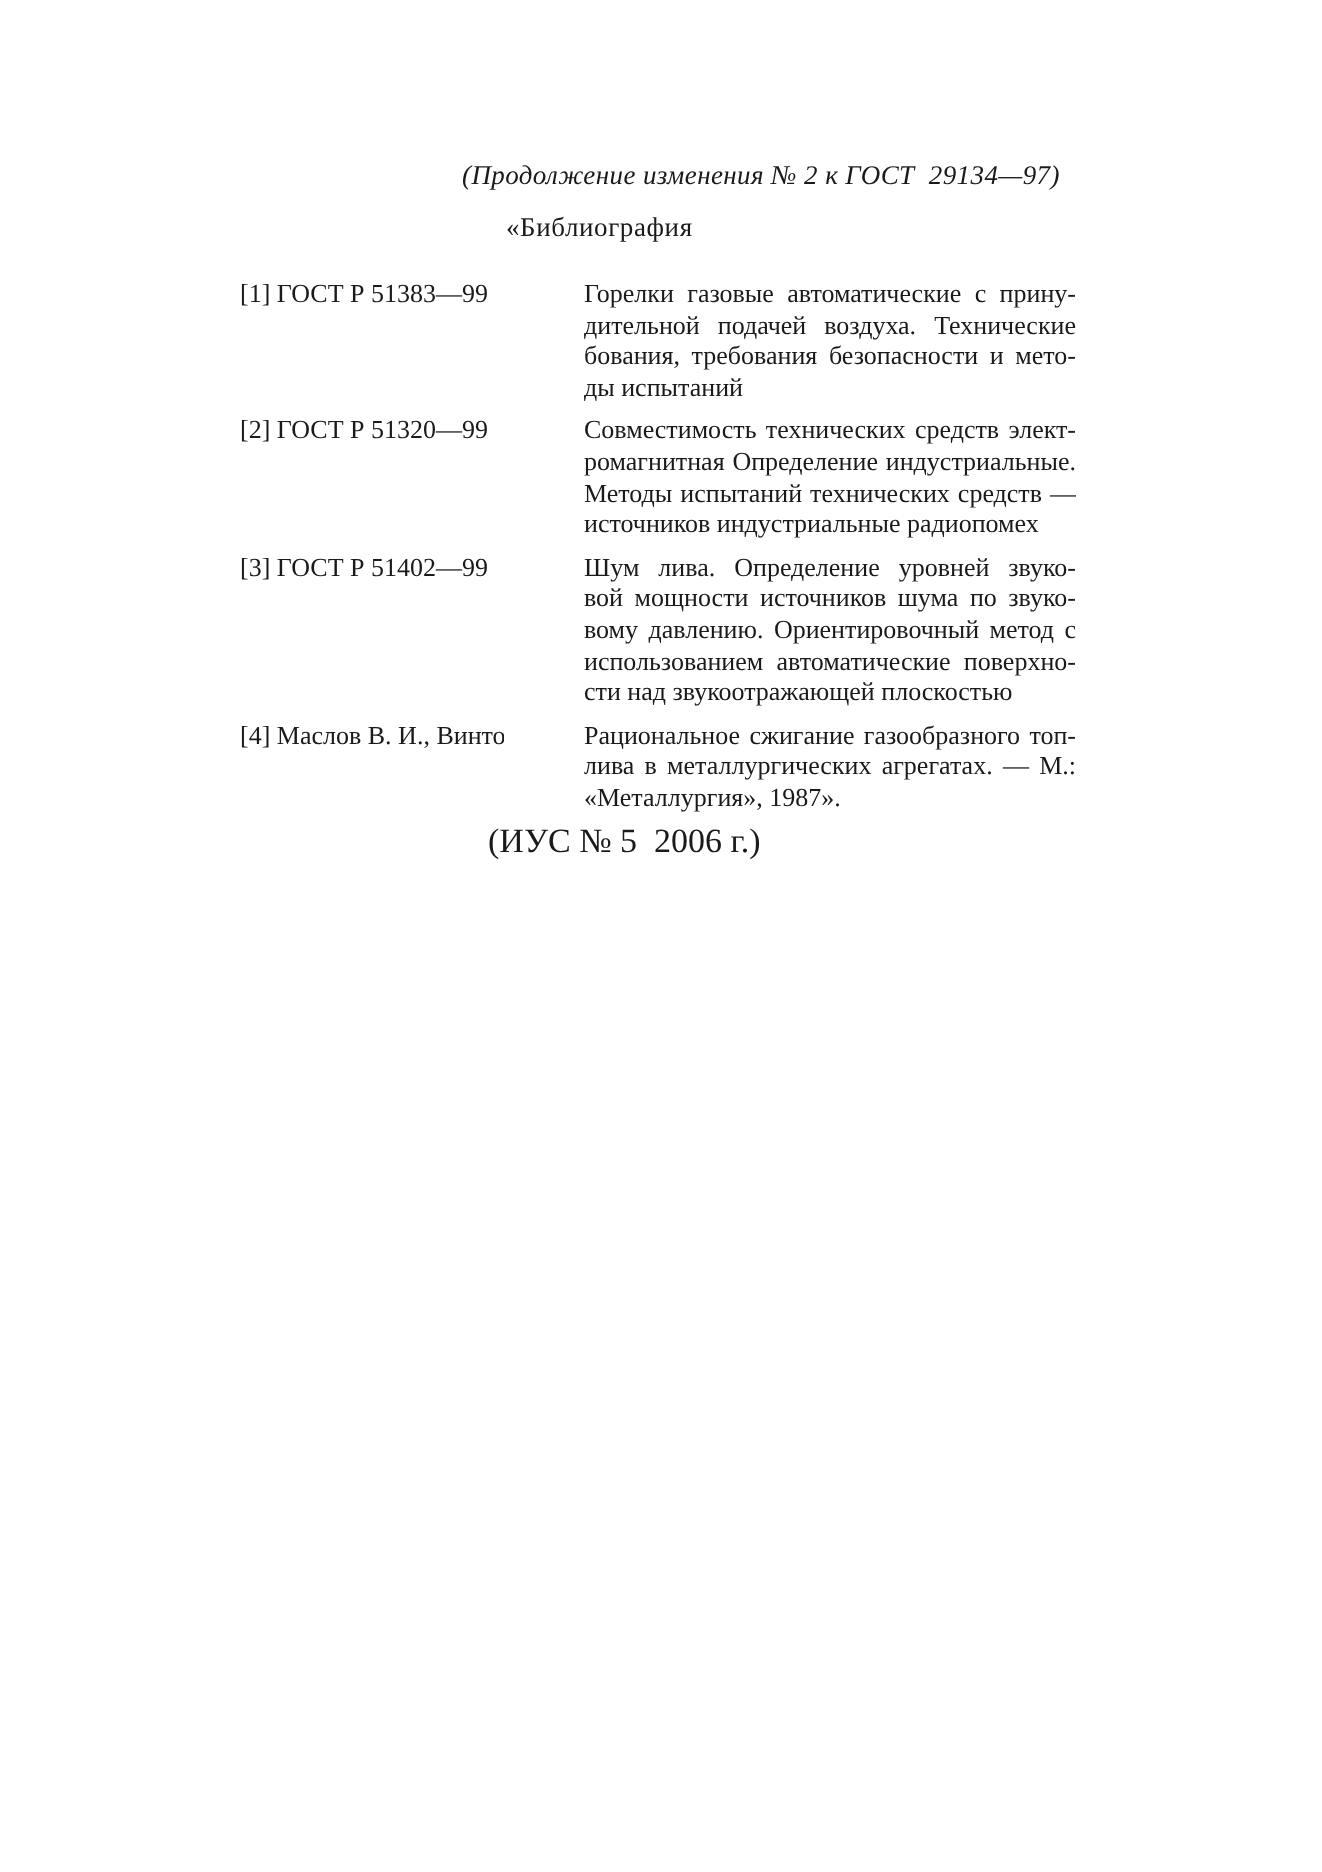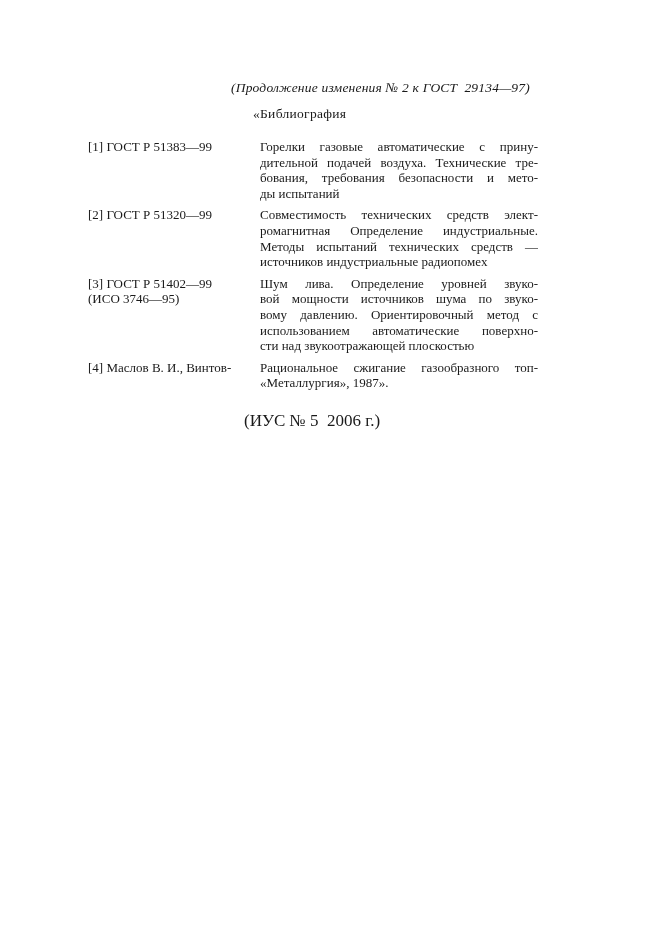--- a/index.html
+++ b/index.html
@@ -55,20 +55,21 @@
   .entry-desc {
     flex: none;
     width: 278px;
     font-size: 13px;
   }
   .line {
     height: 15.6px;
     line-height: 15.6px;
     overflow: hidden;
     white-space: nowrap;
+    margin-left: 32px;
   }
   .entry-desc .line {
     white-space: normal;
     text-align: justify;
     text-align-last: justify;
   }
   .entry-desc .line:last-child {
     text-align-last: left;
   }
   .footer-note {
@@ -109,36 +110,36 @@
           <div class="line">Совместимость технических средств элект-</div>
           <div class="line">ромагнитная  Определение индустриальные.</div>
           <div class="line">Методы испытаний технических средств —</div>
           <div class="line">источников индустриальные радиопомех</div>
         </div>
   </div>
 
   <div class="entry">
     <div class="entry-label">
           <div class="line">[3] ГОСТ Р 51402—99</div>
-          <div class="line">(ИСО 3746—95)</div>
         </div>
     <div class="entry-desc">
           <div class="line">Шум лива. Определение уровней звуко-</div>
           <div class="line">вой мощности источников шума по звуко-</div>
           <div class="line">вому давлению. Ориентировочный метод с</div>
           <div class="line">использованием автоматические поверхно-</div>
           <div class="line">сти над звукоотражающей плоскостью</div>
         </div>
   </div>
 
   <div class="entry">
     <div class="entry-label">
           <div class="line">[4] Маслов В. И., Винтов-</div>
         </div>
     <div class="entry-desc">
           <div class="line">Рациональное сжигание газообразного топ-</div>
+          <div class="line">лива в металлургических агрегатах. — М.:</div>
           <div class="line">«Металлургия», 1987».</div>
         </div>
   </div>
 </div>
 
   <div class="footer-note">(ИУС № 5  2006 г.)</div>
 </div>
 
 </body></html>

